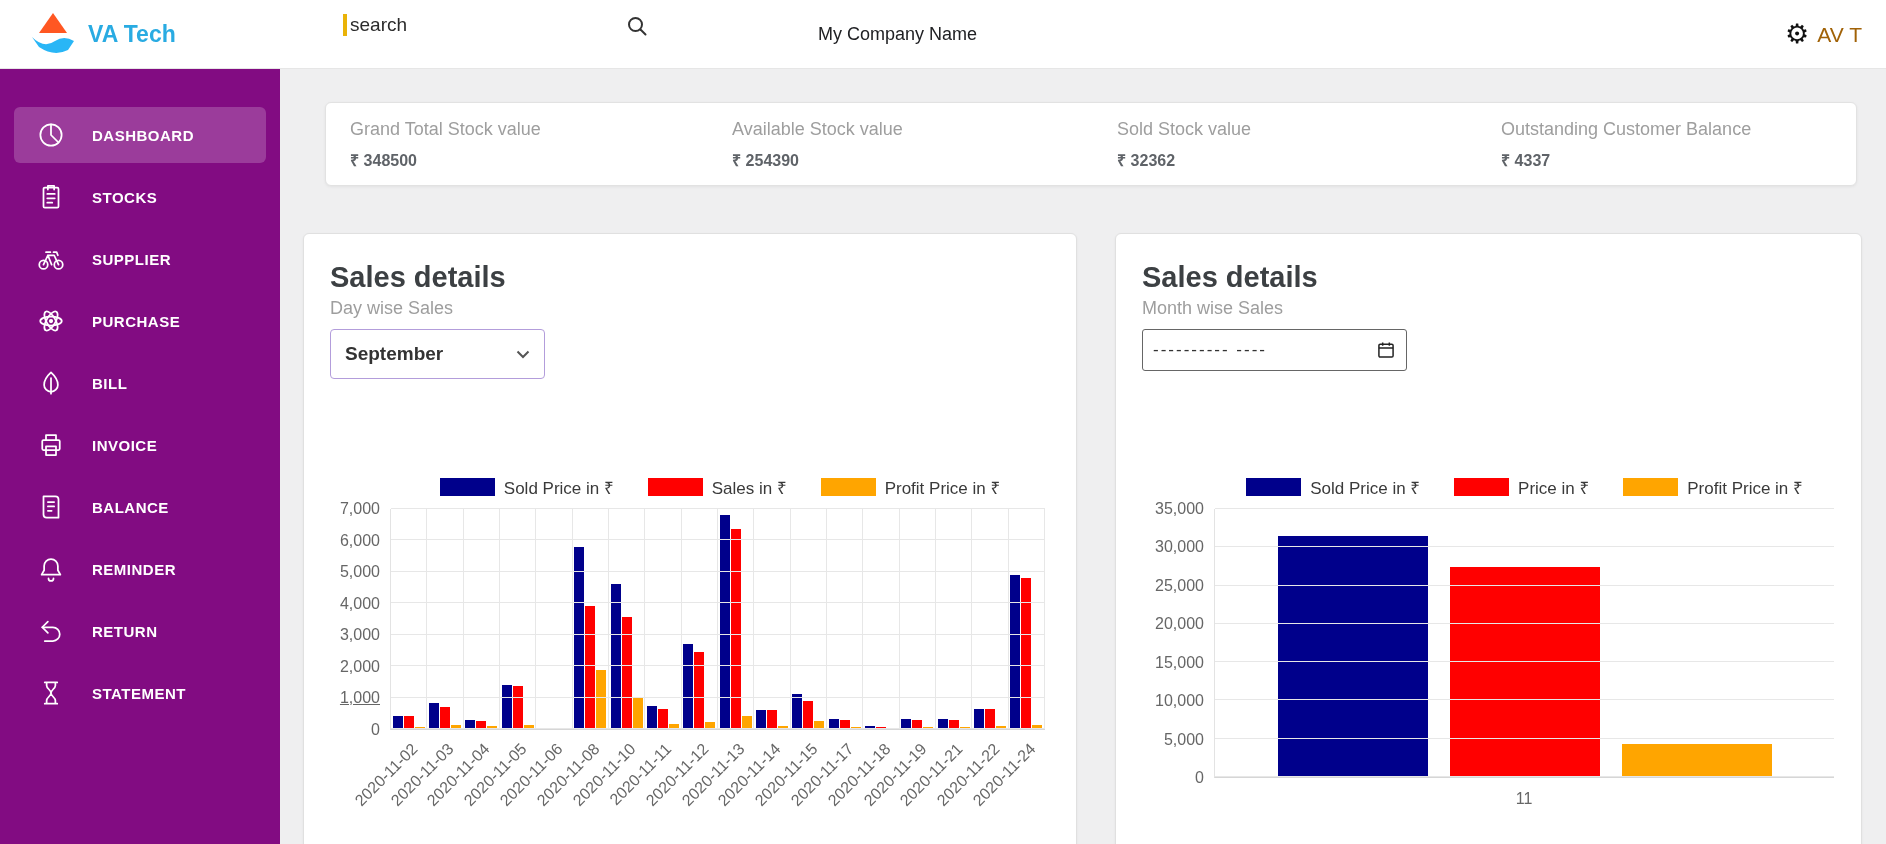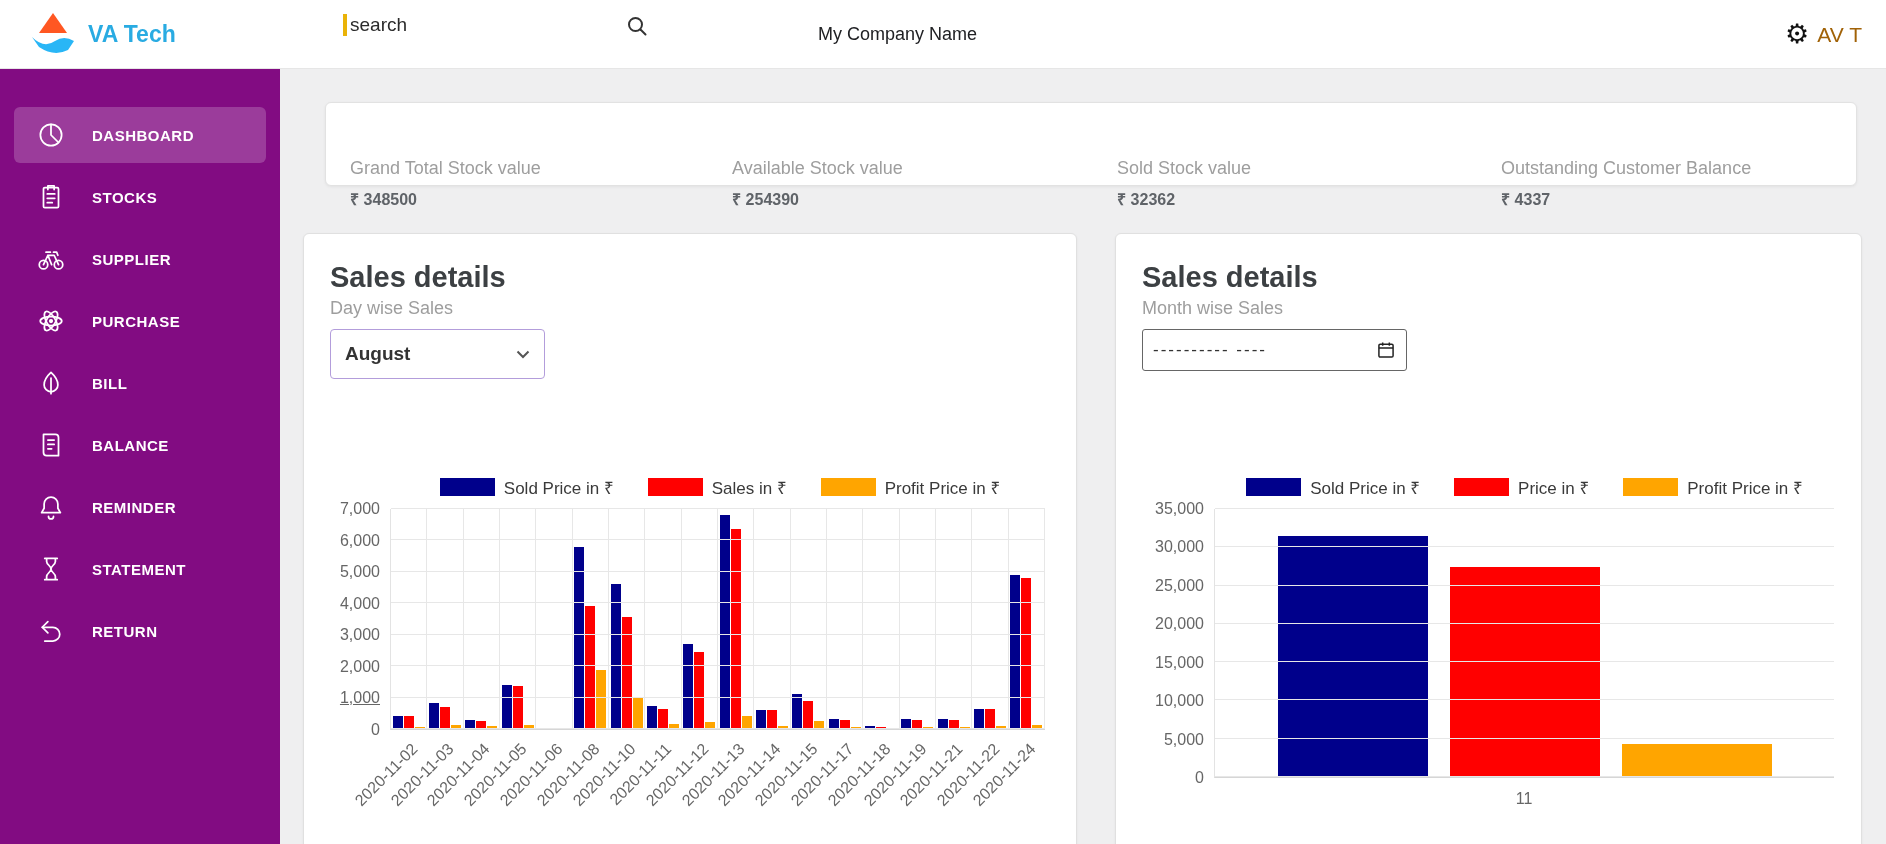--- a/index.html
+++ b/index.html
@@ -29,21 +29,21 @@
   .side-icon svg { width:30px; height:30px; stroke:#fff; fill:none; stroke-width:1.4;
                    stroke-linecap:round; stroke-linejoin:round; display:block; }
   .side-label { font-size:15px; font-weight:bold; letter-spacing:.5px; }
 
   
   .main { position:absolute; top:69px; left:280px; width:1606px; height:775px; overflow:hidden; }
 
   .stats-card { position:absolute; left:45px; top:33px; width:1532px; height:84px; background:#fff;
                 border:1px solid #e2e2e2; border-radius:6px; box-shadow:0 1px 3px rgba(0,0,0,.06); }
   .stat { position:absolute; top:16px; display:flex; flex-direction:column; gap:9px; }
-  .stat-label { font-size:18px; color:#9e9e9e;margin-top:39px; }
+  .stat-label { font-size:18px; color:#9e9e9e; }
   .stat-value { font-size:16px; color:#5f6368; font-weight:bold; }
 
   .card { position:absolute; background:#fff; border:1px solid #e0e0e0; border-radius:6px;
           box-shadow:0 1px 3px rgba(0,0,0,.05); padding:26px; }
   .card-day   { left:23px;  top:164px; width:774px; height:660px; }
   .card-month { left:835px; top:164px; width:747px; height:660px; }
   .card-title { font-size:29px; color:#3c4043; line-height:34px; }
   .card-sub { font-size:18px; color:#9e9e9e; margin-top:4px; line-height:21px; }
 
   .month-select { margin-top:10px; width:215px; height:50px; border:1px solid #b39ddb; border-radius:4px;
@@ -170,51 +170,61 @@
           <svg viewBox="0 0 24 24">
             <path d="M12 3.5c-3.5 3.2-5.5 6.6-5.5 10a5.5 5.5 0 0 0 11 0c0-3.4-2-6.8-5.5-10z"></path>
             <path d="M12 8v12.5"></path>
           </svg>
         </span>
         <span class="side-label">BILL</span>
       </div>
       <div class="side-item">
         <span class="side-icon">
           <svg viewBox="0 0 24 24">
+            <path d="M8 8V4h8v4"></path>
+            <rect x="5" y="8" width="14" height="8" rx="1"></rect>
+            <rect x="8" y="13" width="8" height="7"></rect>
+          </svg>
+        </span>
+        <span class="side-label">INVOICE</span>
+      </div>
+      <div class="side-item">
+        <span class="side-icon">
+          <svg viewBox="0 0 24 24">
             <path d="M6 3.5h9.5A2.5 2.5 0 0 1 18 6v14.5H8.5A2.5 2.5 0 0 1 6 18z"></path>
             <path d="M9.5 8h5M9.5 11.5h5M9.5 15h3"></path>
           </svg>
         </span>
         <span class="side-label">BALANCE</span>
       </div>
       <div class="side-item">
         <span class="side-icon">
           <svg viewBox="0 0 24 24">
             <path d="M12 4a5.5 5.5 0 0 1 5.5 5.5V13l2 3.5h-15L6.5 13V9.5A5.5 5.5 0 0 1 12 4z"></path>
             <path d="M10 19.5a2 2 0 0 0 4 0"></path>
           </svg>
         </span>
         <span class="side-label">REMINDER</span>
       </div>
       <div class="side-item">
         <span class="side-icon">
           <svg viewBox="0 0 24 24">
-            <path d="M7 3.5h10M7 20.5h10M8.5 3.5v2.5c0 2.5 3.5 3.5 3.5 6s-3.5 3.5-3.5 6v2.5M15.5 3.5v2.5c0 2.5-3.5 3.5-3.5 6s3.5 3.5 3.5 6v2.5"></path>
-          </svg>
-        </span>
-        <span class="side-label">STATEMENT</span>
-      </div>
-      <div class="side-item">
-        <span class="side-icon">
-          <svg viewBox="0 0 24 24">
             <path d="M9.5 13.5 5 9l4.5-4.5"></path>
             <path d="M5 9h8.5a5.5 5.5 0 0 1 5.5 5.5 5.5 5.5 0 0 1-5.5 5.5H7"></path>
           </svg>
         </span>
         <span class="side-label">RETURN</span>
+      </div>
+      <div class="side-item">
+        <span class="side-icon">
+          <svg viewBox="0 0 24 24">
+            <path d="M7 3.5h10M7 20.5h10M8.5 3.5v2.5c0 2.5 3.5 3.5 3.5 6s-3.5 3.5-3.5 6v2.5M15.5 3.5v2.5c0 2.5-3.5 3.5-3.5 6s3.5 3.5 3.5 6v2.5"></path>
+          </svg>
+        </span>
+        <span class="side-label">STATEMENT</span>
       </div>
     </div>
 </nav>
 
 <main class="main">
 
   <section class="stats-card" id="stats-card">
       <div class="stat" style="left: 24px;">
         <div class="stat-label">Grand Total Stock value</div>
         <div class="stat-value">₹ 348500</div>
@@ -231,21 +241,21 @@
         <div class="stat-label">Outstanding Customer Balance</div>
         <div class="stat-value">₹ 4337</div>
       </div>
     </section>
 
   <section class="card card-day">
     <h2 class="card-title">Sales details</h2>
     <div class="card-sub">Day wise Sales</div>
 
     <div class="month-select">
-      <span>August</span>
+      <span>September</span>
       <span class="chev">
         <svg viewBox="0 0 14 9">
             <path d="M1.5 1.5 7 7 12.5 1.5"></path>
           </svg>
       </span>
     </div>
 
     <div class="chart">
       <div class="legend">
           <div class="legend-item">

